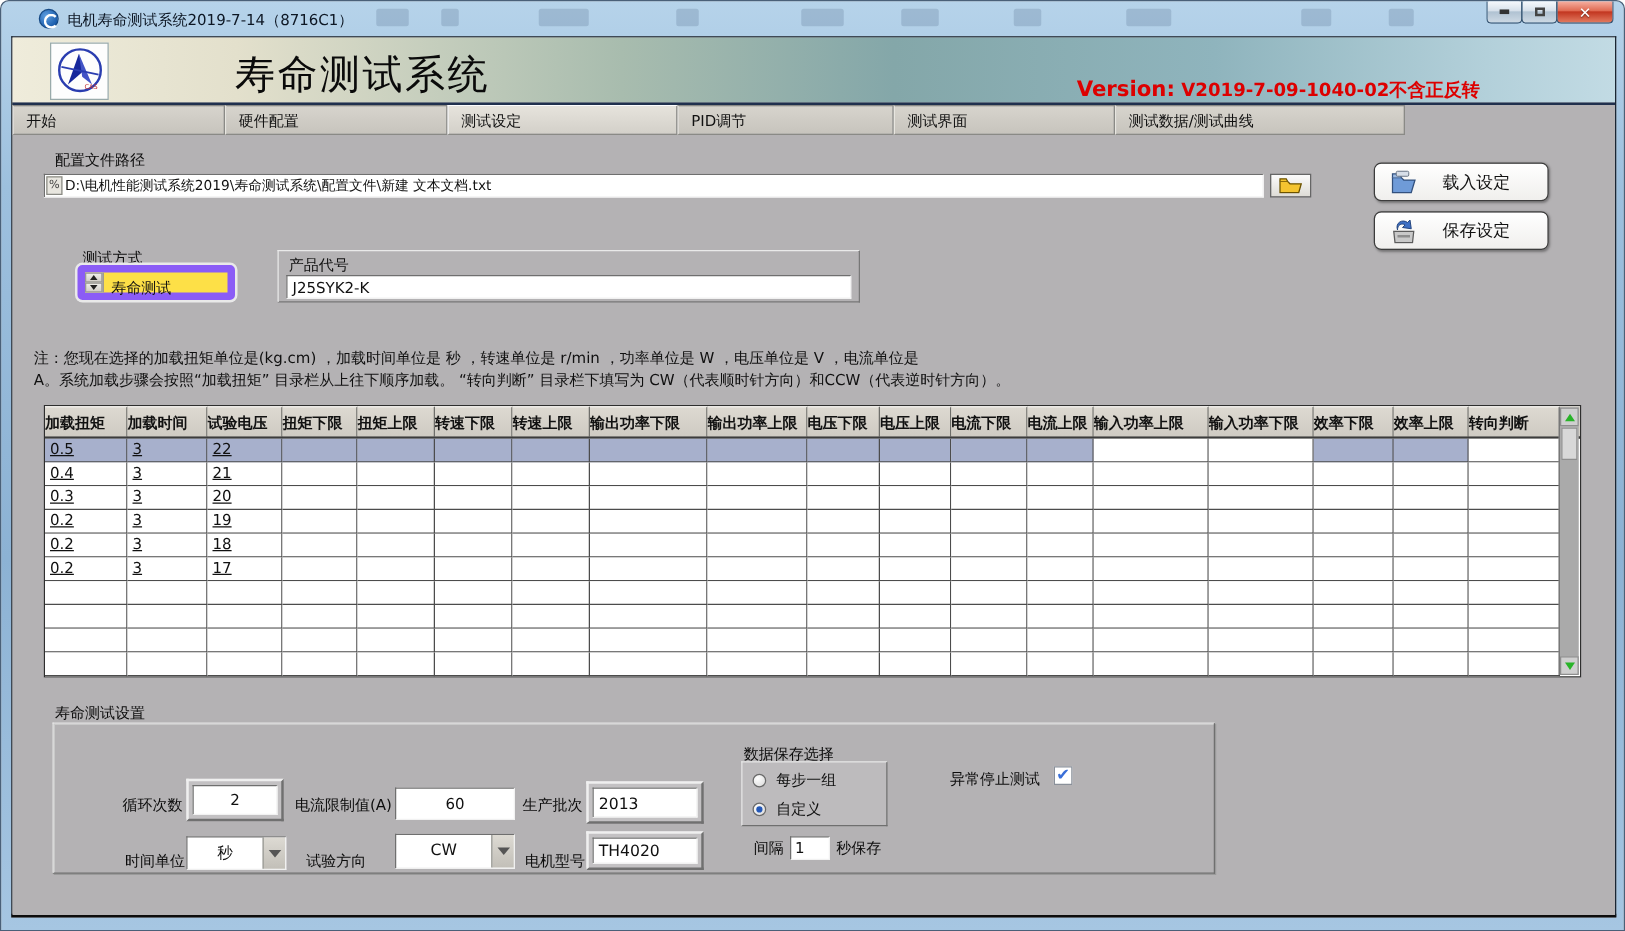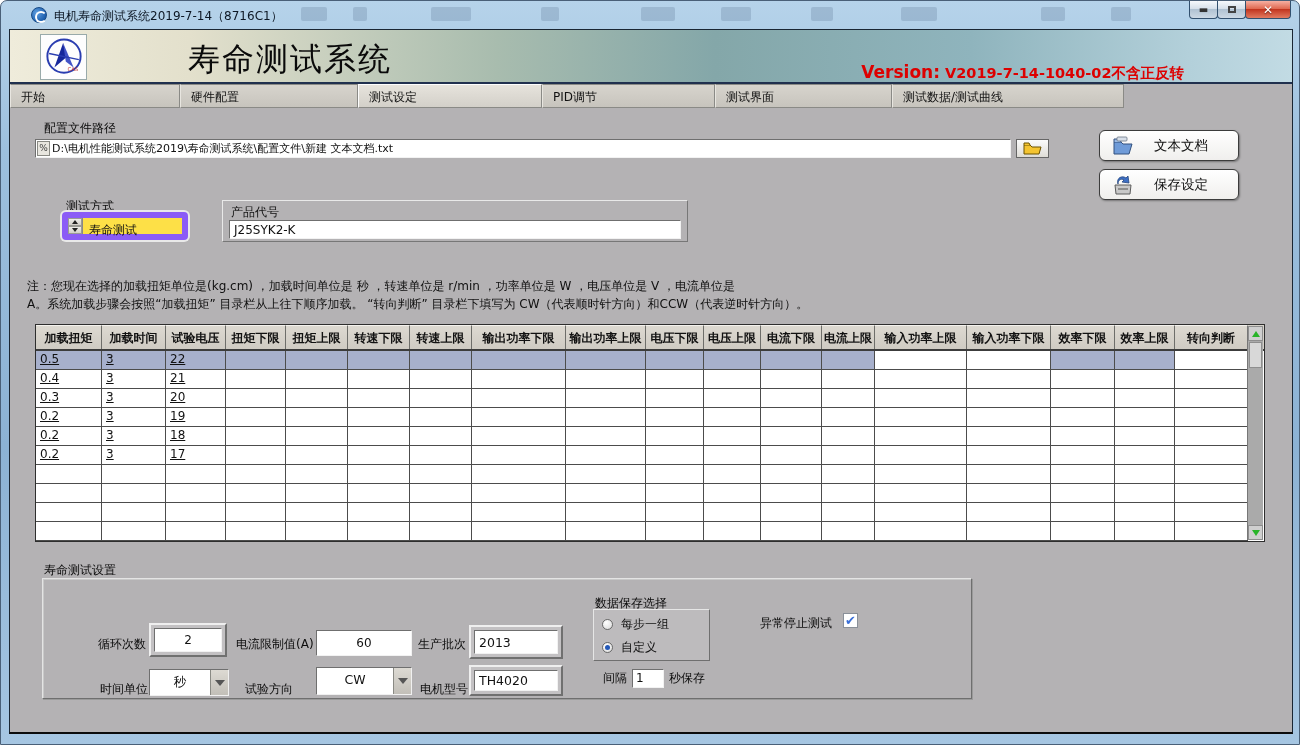--- a/index.html
+++ b/index.html
@@ -85,21 +85,21 @@
   .prodframe { position:absolute; background:#b4b2b4; }
   .prodframe .plabel { position:absolute; left:8px; top:3px; }
   .prodframe .pfield { position:absolute; left:6px; top:19px; right:6px; height:19px; padding:2px 4px; font-size:12px; }
 
   .note { position:absolute; font-size:12px; color:#101010; white-space:nowrap; }
 
   
   .dtable { position:absolute; background:#fff; border:1px solid #2e2e2e; }
   .t-head { display:flex; height:26px; border-bottom:2px solid #3c3c3c; background:var(--th-bg,#d5d1c9); }
   .th { flex:none; height:100%; border-right:1px solid #6e6e6a; border-top:1px solid #f4f2ee;
-    font-weight:bold; font-size:12px; text-align:center; line-height:24px; overflow:hidden; white-space:nowrap;
+    font-weight:bold; font-size:12px; text-align:left; line-height:24px; overflow:hidden; white-space:nowrap;
     background:linear-gradient(#ddd9d1,#cfcbc3); }
   .tr { display:flex; height:19px;text-decoration:underline; }
   .td { flex:none; height:100%; border-right:1px solid #4c4c4c; border-bottom:1px solid #4c4c4c;
     font-size:12px; line-height:17px; padding-left:4px; overflow:hidden; white-space:nowrap; background:#fff; }
   .td.hl { background:var(--hl,#a7b0cc); }
   .sb { position:absolute; top:1px; right:1px; width:16px; bottom:1px; background:#aaa; border-left:1px solid #777; }
   .sb .ar { position:absolute; left:0; width:15px; height:15px; background:#cfcfcf; border:1px solid #8e8e8e;
     display:flex; align-items:center; justify-content:center; }
   .sb .up { top:0; } .sb .dn { bottom:0; }
   .g-u { width:0; height:0; border-left:4px solid transparent; border-right:4px solid transparent; border-bottom:6px solid #28b428; }
@@ -165,21 +165,21 @@
         <svg width="42" height="42" viewBox="0 0 48 48">
           <circle cx="24" cy="23" r="19" fill="none" stroke="#2a3db0" stroke-width="2.2"></circle>
           <path d="M13 36 L23 8 L27 24 Z" fill="#16279b"></path>
           <path d="M23 8 L35 36 L26 29 Z" fill="#4253c6"></path>
           <path d="M7 20 L41 27" stroke="#2a3db0" stroke-width="1.6" fill="none"></path>
           <text x="28" y="40" font-size="6" fill="#c03030">CAS</text>
         </svg>
       </div>
       <div class="apptitle">寿命测试系统</div>
       <div class="version">
-        <span class="vlabel">Version:</span><span class="vval"> V2019-7-14-1040-02不含正反转</span>
+        <span class="vlabel">Version:</span><span class="vval"> V2019-7-09-1040-02不含正反转</span>
       </div>
     </div>
 
     <div class="tabbar">
         <div class="tab" style="width: 170px;">开始</div>
         <div class="tab" style="width: 178px;">硬件配置</div>
         <div class="tab sel" style="width: 184px;">测试设定</div>
         <div class="tab" style="width: 173px;">PID调节</div>
         <div class="tab" style="width: 177px;">测试界面</div>
         <div class="tab" style="width: 232px;">测试数据/测试曲线</div>
@@ -198,21 +198,21 @@
           <path d="M1 3 L1 1 L6 1 L7 3" fill="#f4c430" stroke="#6b5200" stroke-width="1"></path>
         </svg>
       </div>
 
       <div class="bigbtn" style="left:1089px;top:22px">
         <svg class="ic" width="22" height="20" viewBox="0 0 22 20">
           <path d="M2 6 L9 6 L11 8 L20 8 L17 18 L2 18 Z" fill="#6f9bd8" stroke="#33517e" stroke-width="1"></path>
           <path d="M2 6 L2 3 L8 3 L9 6" fill="#9dbbe4" stroke="#33517e" stroke-width="1"></path>
           <rect x="5" y="1" width="10" height="4" rx="1" fill="#d7dee8" stroke="#6a7686" stroke-width="0.8"></rect>
         </svg>
-        <span class="bt">文本文档</span>
+        <span class="bt">载入设定</span>
       </div>
       <div class="bigbtn" style="left:1089px;top:61px">
         <svg class="ic" width="22" height="20" viewBox="0 0 22 20">
           <path d="M3 10 L19 10 L18 19 L4 19 Z" fill="#c9c9c9" stroke="#5c5c5c" stroke-width="1"></path>
           <rect x="6" y="13" width="10" height="2" fill="#8e8e8e"></rect>
           <path d="M6 9 C4 3 10 0 14 3 L16 1 L17 8 L10 7 L12 5 C9 3 6 5 6 9 Z" fill="#3d6fc4" stroke="#24457e" stroke-width="0.8"></path>
         </svg>
         <span class="bt">保存设定</span>
       </div>
 

